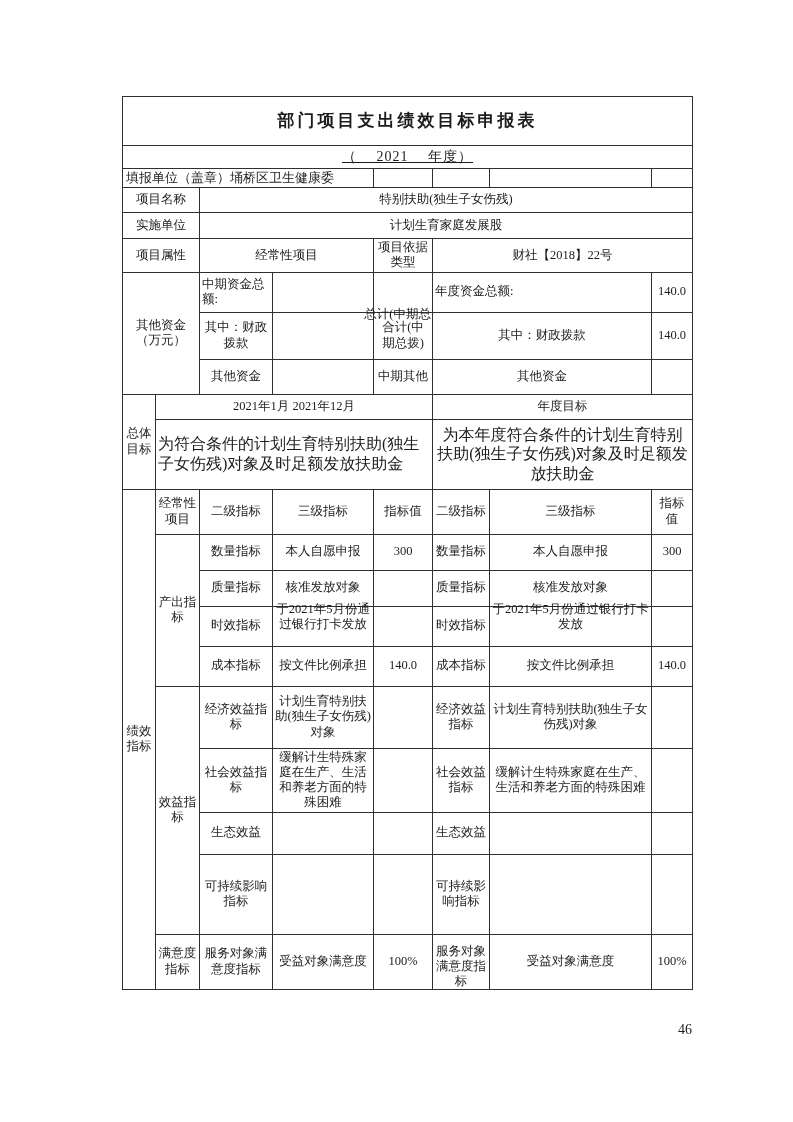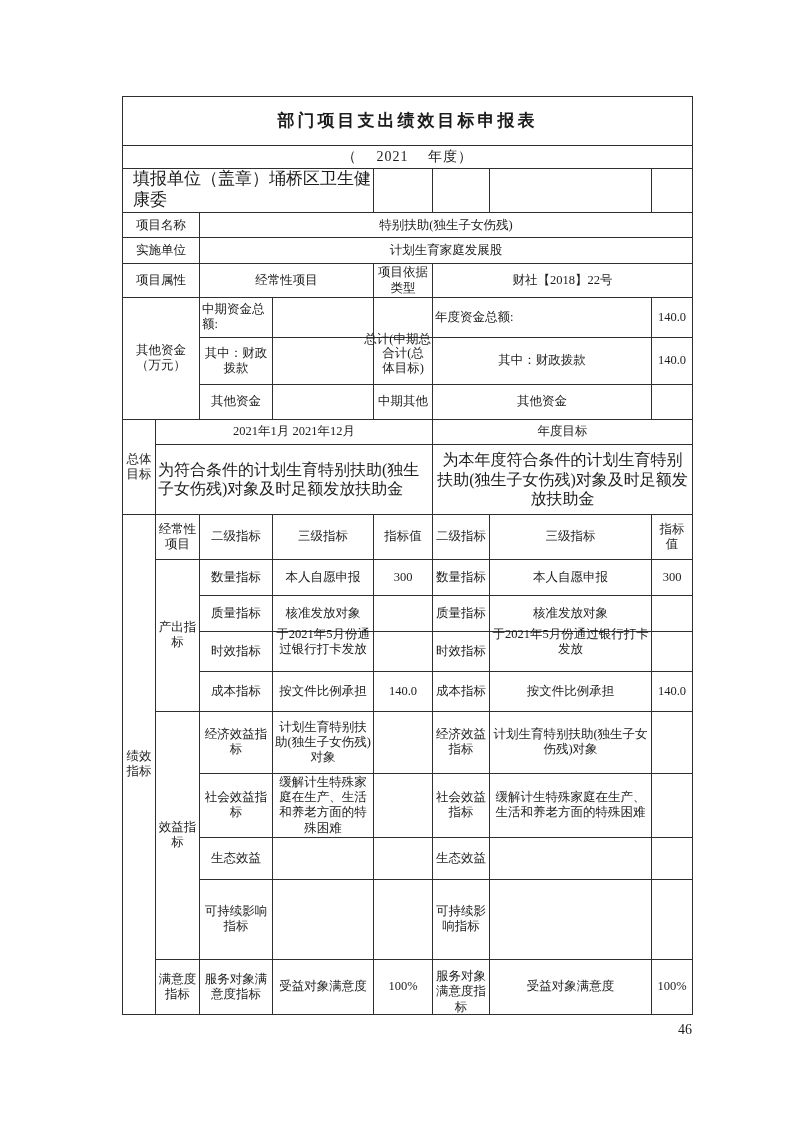--- a/index.html
+++ b/index.html
@@ -11,22 +11,22 @@
     border:1px solid #2f2f2f;
     font-size:12.5px;
     line-height:1.22;
     text-align:center;
     vertical-align:middle;
     padding:1px 2px;
     overflow:hidden;
     word-break:break-all;
   }
   td.title { font-size:17px; font-weight:bold; letter-spacing:3px; }
-  td.year  { font-size:14px; letter-spacing:1px; }
-  td.unit  { text-align:left; font-size:17px; padding-left:10px;font-family:Liberation Mono, monospace; }
+  td.year  { font-size:14px; letter-spacing:1px;text-decoration:underline; }
+  td.unit  { text-align:left; font-size:13px; padding-left:3px; }
   td.ta-l  { text-align:left; }
   td.goal  { font-size:16px; }
   td.rel   { position:relative; overflow:visible; }
   .anchor-right {
     position:absolute; right:1px; top:50%;
     transform:translateY(-50%);
     white-space:nowrap;
     margin-top:23px;
   }
   .lift { position:relative; top:-9px; display:inline-block; }
@@ -108,21 +108,21 @@
         <td></td>
         <td class="rel">
           <span class="anchor-right">总计(中期总</span>
         </td>
         <td colspan="2" class="ta-l">年度资金总额:</td>
         <td>140.0</td>
       </tr>
       <tr class="r-fund2">
         <td>其中：财政拨款</td>
         <td></td>
-        <td>合计(总体目标)</td>
+        <td>合计(中期总拨)</td>
         <td colspan="2">其中：财政拨款</td>
         <td>140.0</td>
       </tr>
       <tr class="r-fund3">
         <td>其他资金</td>
         <td></td>
         <td>中期其他</td>
         <td colspan="2">其他资金</td>
         <td></td>
       </tr>

